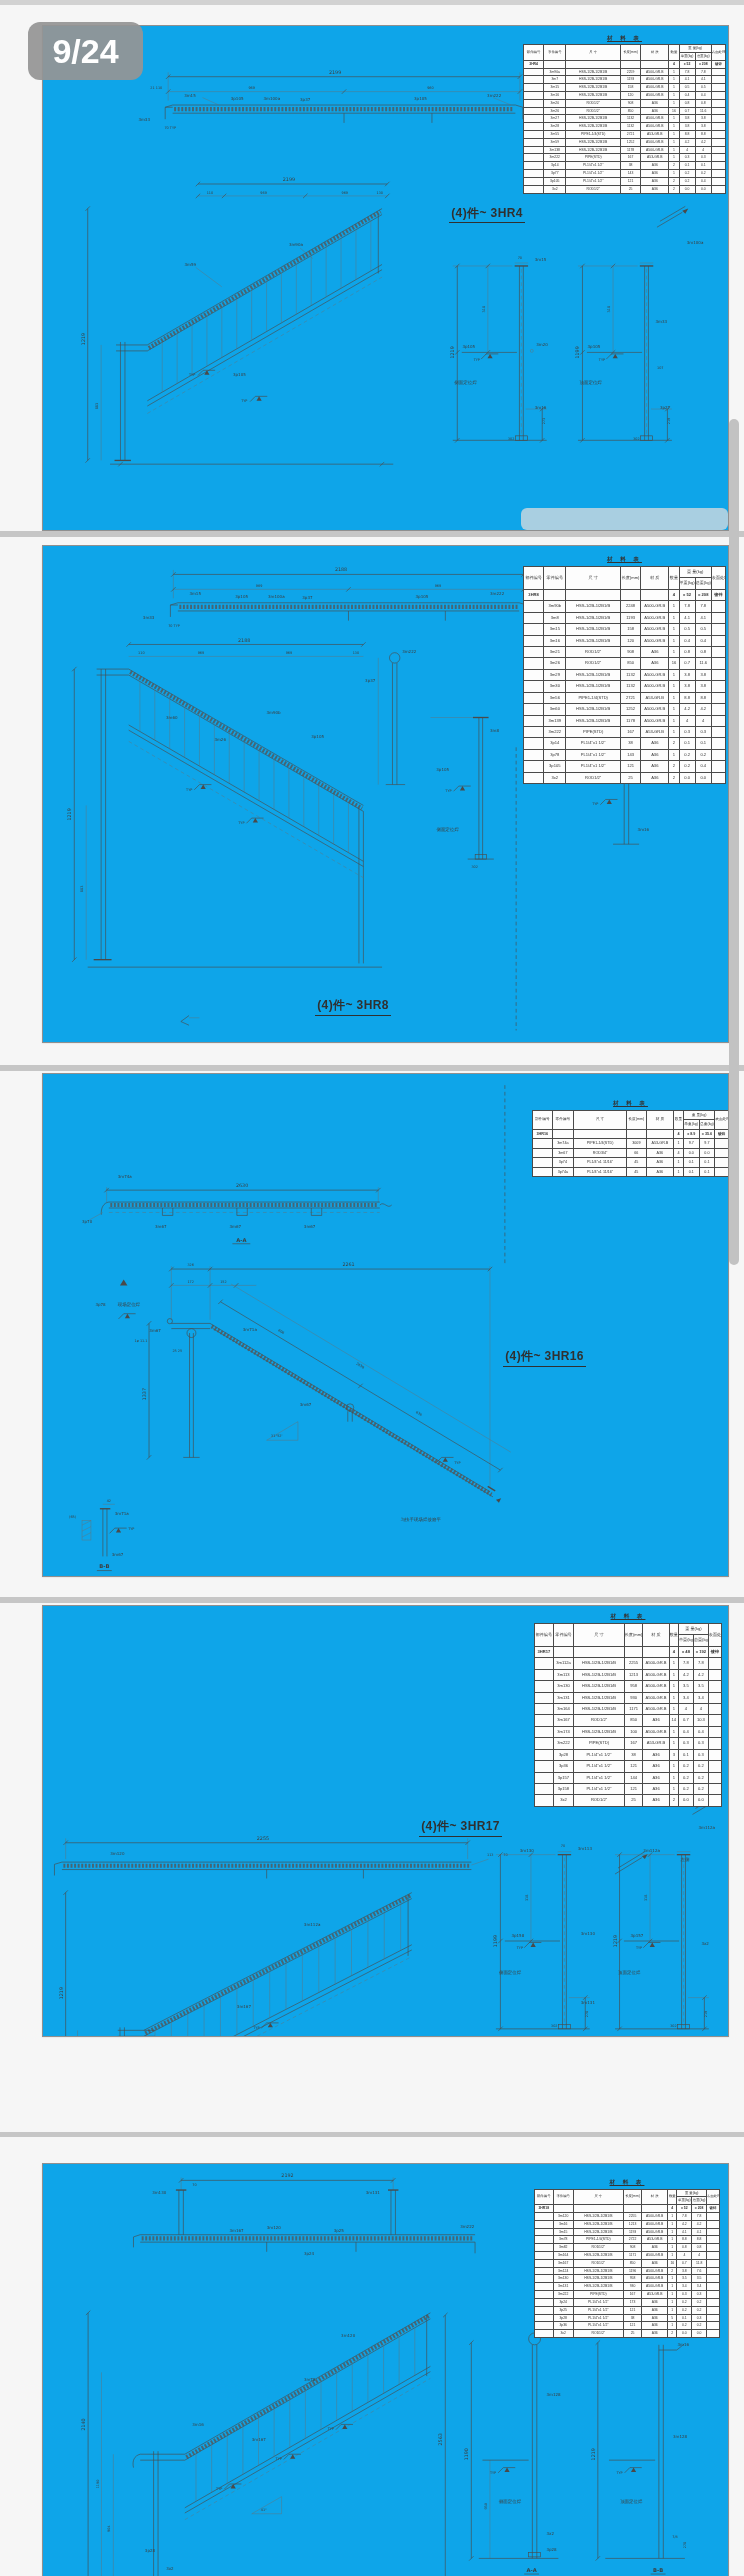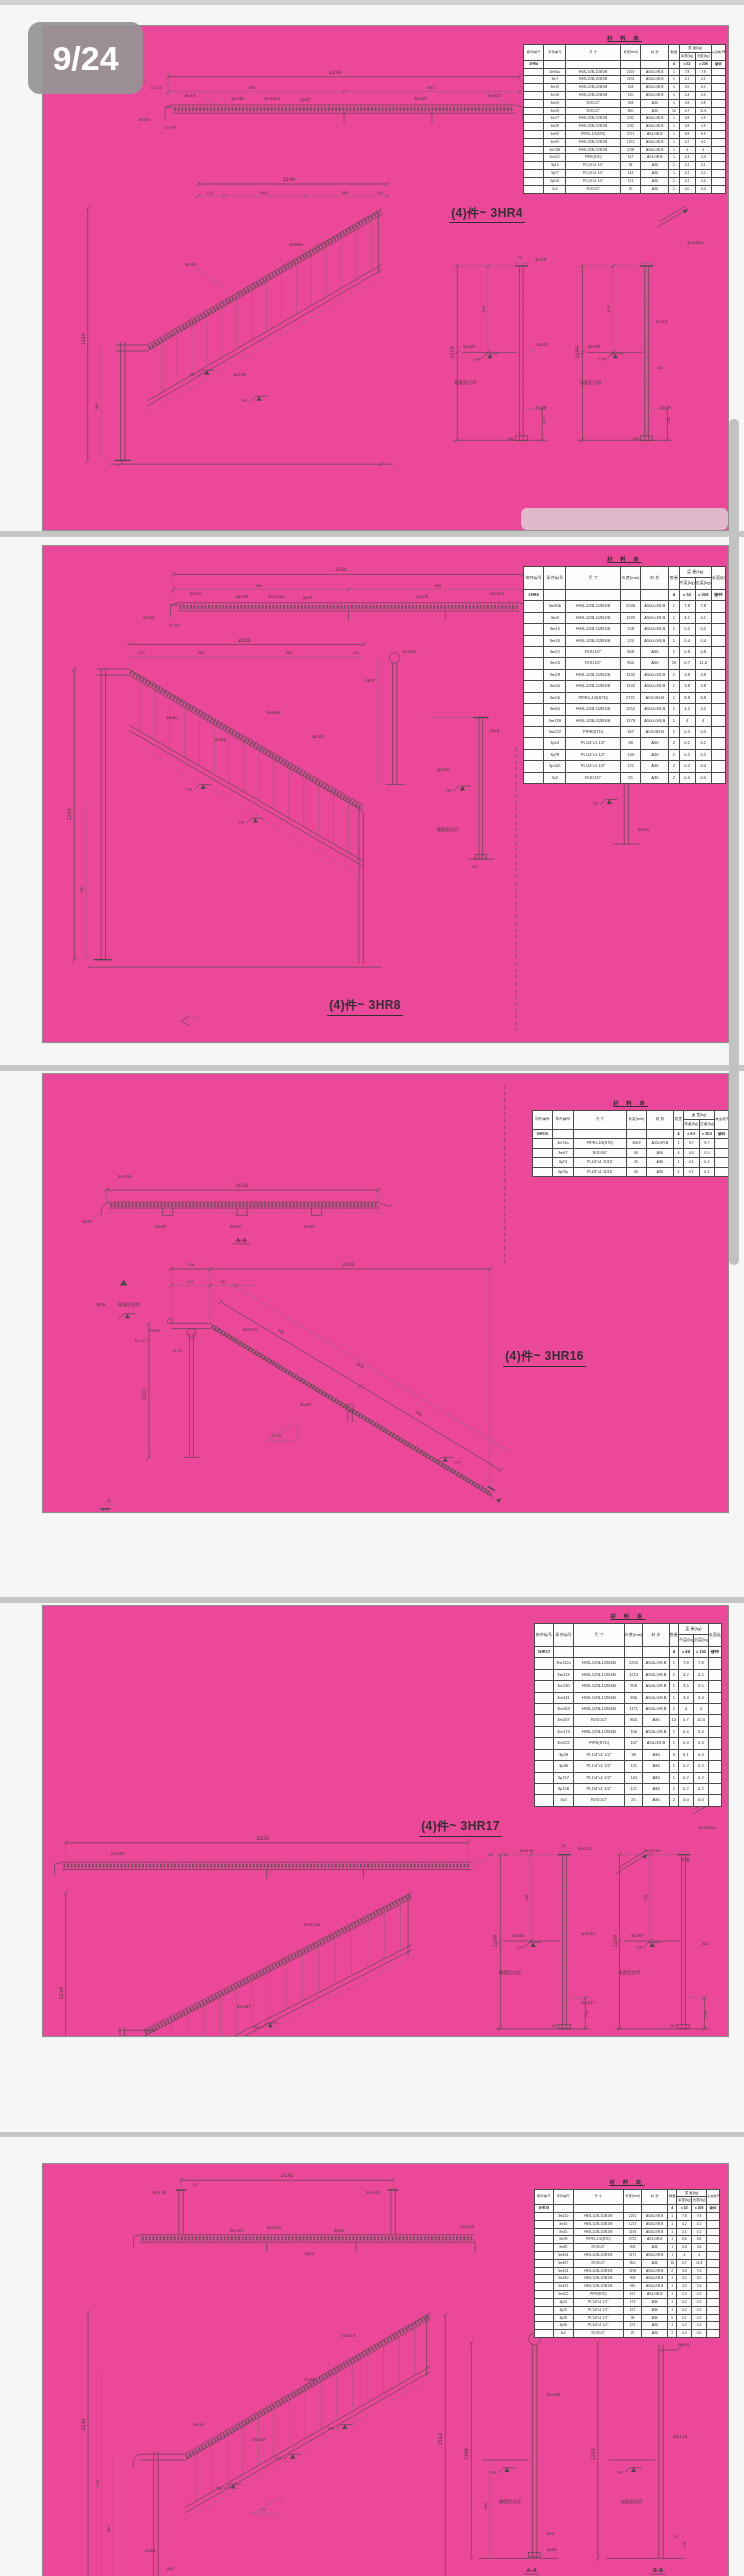--- a/index.html
+++ b/index.html
@@ -1,24 +1,24 @@
 <!DOCTYPE html>
 <html style="font-size:12px"><head>
 <meta charset="utf-8">
 <style>
   html,body{margin:0;padding:0}
   body{width:745px;height:2576px;position:relative;background:#f6f6f6;overflow:hidden;
        font-family:"Liberation Sans",sans-serif}
   .topbar{position:absolute;left:0;top:0;width:745px;height:4.5px;background:#d2d2d2}
-  .page{position:absolute;left:42px;width:687px;background:#ec4899;border:0.7px solid #8f8f8f;
+  .page{position:absolute;left:42px;width:687px;background:#0ea5e9;border:0.7px solid #8f8f8f;
         box-sizing:border-box;overflow:hidden;box-shadow:0 0.7px 1.5px rgba(0,0,0,.12)}
   .gap{position:absolute;left:0;width:745px;height:6px;background:#c6c6c6}
   .overlay1{position:absolute;left:521px;top:508px;width:207px;height:21.6px;background:#dedede;
             border-radius:6px;opacity:.75}
-  .badge{position:absolute;left:28px;top:22.3px;width:115px;height:72px;border-radius:12px;
+  .badge{position:absolute;left:28px;top:22.3px;width:115px;height:58px;border-radius:12px;
          background:rgba(148,148,148,.93);color:#fff;font-size:34px;font-weight:bold;
          display:flex;align-items:center;justify-content:center;z-index:50}
   .scroll-thumb{position:absolute;right:6px;top:419px;width:9.7px;height:846px;
                 background:#c2c2c2;border-radius:5.2px;z-index:40}
   .lbl{position:absolute;font-weight:bold;font-size:12px;color:#303030;letter-spacing:0.4px;
        border-bottom:1px solid #303030;padding:0 2.2px 0.7px;white-space:nowrap}
   .draw{position:absolute;left:0;top:0}
   .ln{stroke:#4a4a4a;stroke-width:.85;fill:none}
   .lt{stroke:#6e6e6e;stroke-width:.55;fill:none}
   .thick{stroke-width:1.8}
@@ -745,26 +745,26 @@
               <td>A36</td>
               <td>2</td>
               <td>0.0</td>
               <td>0.0</td>
               <td></td>
             </tr>
           </tbody>
         </table>
       </div>
   </div>
-  <div class="lbl" style="left:284px;top:451px">(4)件~ 3HR8</div>
+  <div class="lbl" style="left:272px;top:451px">(4)件~ 3HR8</div>
 </div>
 
 <div class="gap" style="top:1065px"></div>
 
-<div class="page" style="top:1073px;height:440px">
+<div class="page" style="top:1073px;height:504px">
   <svg class="draw" width="687" height="504" viewBox="0 0 922 677">
     <g>
       <line x1="85" y1="152" x2="85" y2="172" class="lt"></line>
         <line x1="450" y1="152" x2="450" y2="172" class="lt"></line>
       <line x1="85" y1="156" x2="450" y2="156" class="ln"></line>
       <use href="#tick" x="85" y="156"></use>
         <use href="#tick" x="450" y="156"></use>
       <text x="267" y="152" class="dim" text-anchor="middle">2630</text>
       <line x1="88" y1="172" x2="452" y2="172" class="ln"></line>
         <line x1="88" y1="180" x2="452" y2="180" class="ln"></line>

